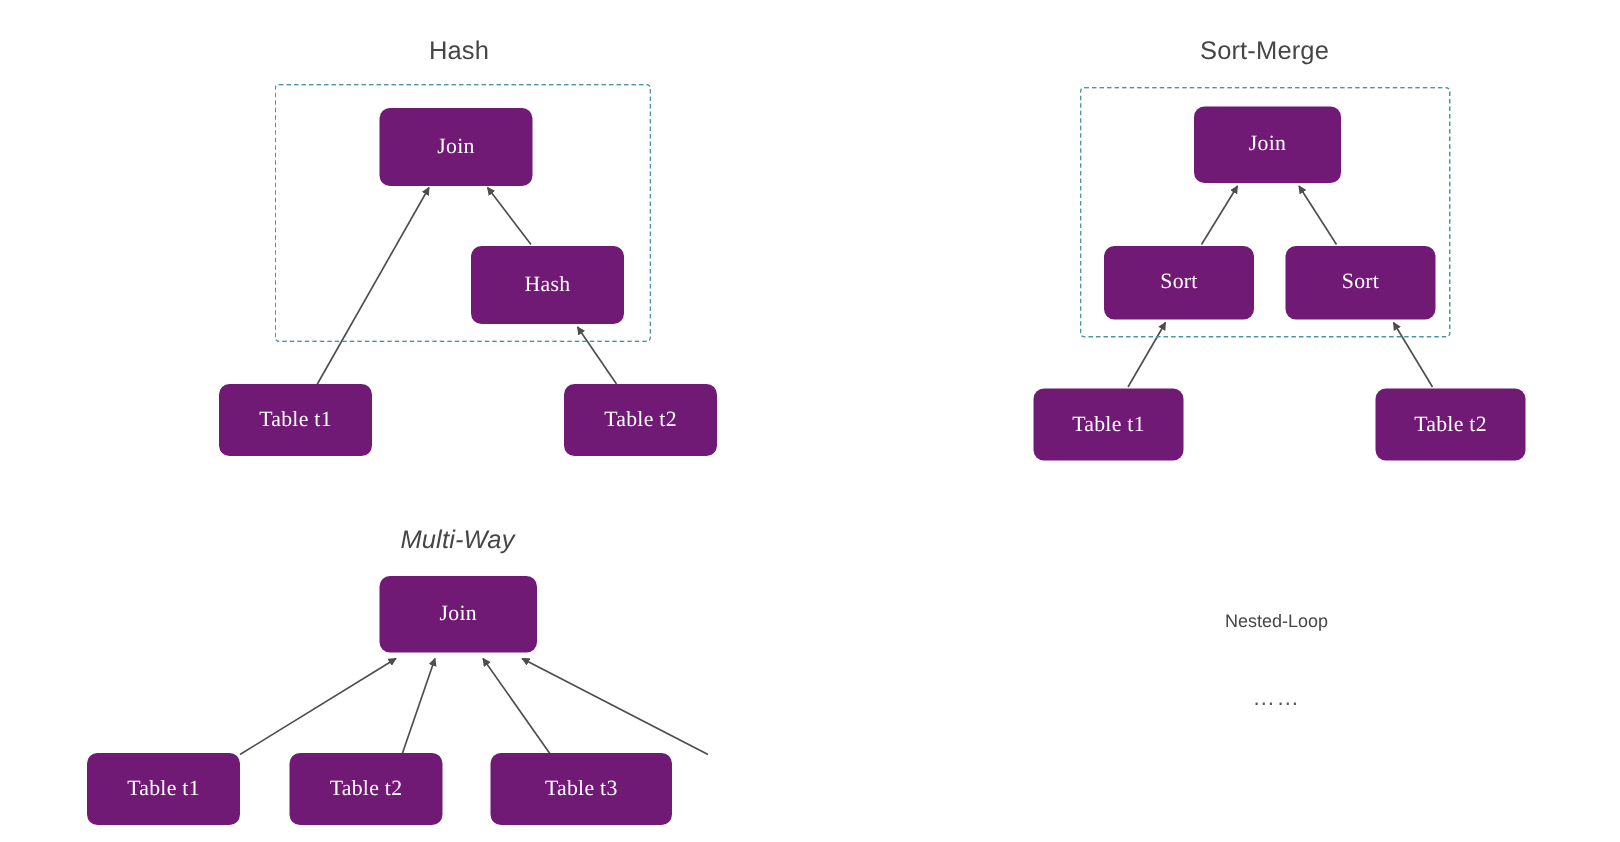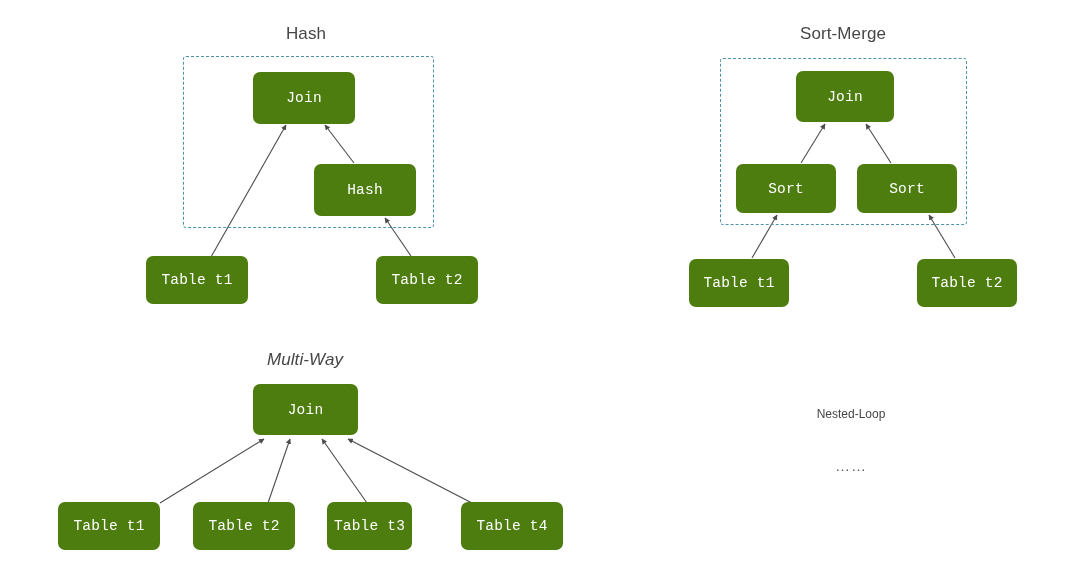--- a/index.html
+++ b/index.html
@@ -33,24 +33,24 @@
   .dashed-group {
     position: absolute;
     border: 1.6px dashed #4e93a8;
     border-radius: 3px;
     box-sizing: border-box;
     background: transparent;
   }
   .node {
     position: absolute;
     box-sizing: border-box;
-    background: #4d7c0f;
+    background: #701a75;
     border-radius: 7px;
     color: #ffffff;
-    font-family: Liberation Mono, monospace;
+    font-family: Liberation Serif, serif;
     font-size: 14.5px;
     display: flex;
     align-items: center;
     justify-content: center;
     white-space: nowrap;
     letter-spacing: 0.2px;
   }
   .plain-label {
     position: absolute;
     font-family: "Liberation Sans", sans-serif;
@@ -152,21 +152,20 @@
   <div class="node" style="left:917px; top:243px; width:100px; height:48px;">Table t2</div>
 
   <div class="panel-title" style="left:305px; top:334px;font-style:italic;">Multi-Way</div>
 
   <div class="node" style="left:253px; top:368px; width:105px; height:51px;">Join</div>
 
   <div class="node" style="left:58px; top:486px; width:102px; height:48px;">Table t1</div>
 
   <div class="node" style="left:193px; top:486px; width:102px; height:48px;">Table t2</div>
 
-  <div class="node" style="left:327px; top:486px; width:85px; height:48px;">Table t3</div>
+  <div class="node" style="left:327px; top:486px; width:121px; height:48px;">Table t3</div>
 
-  <div class="node" style="left:461px; top:486px; width:102px; height:48px;">Table t4</div>
 
   <div class="plain-label" style="left:851px; top:391px;">Nested-Loop</div>
 
   <div class="ellipsis-label" style="left:851px; top:441px;">……</div>
 
 </div>
 
 </body></html>

